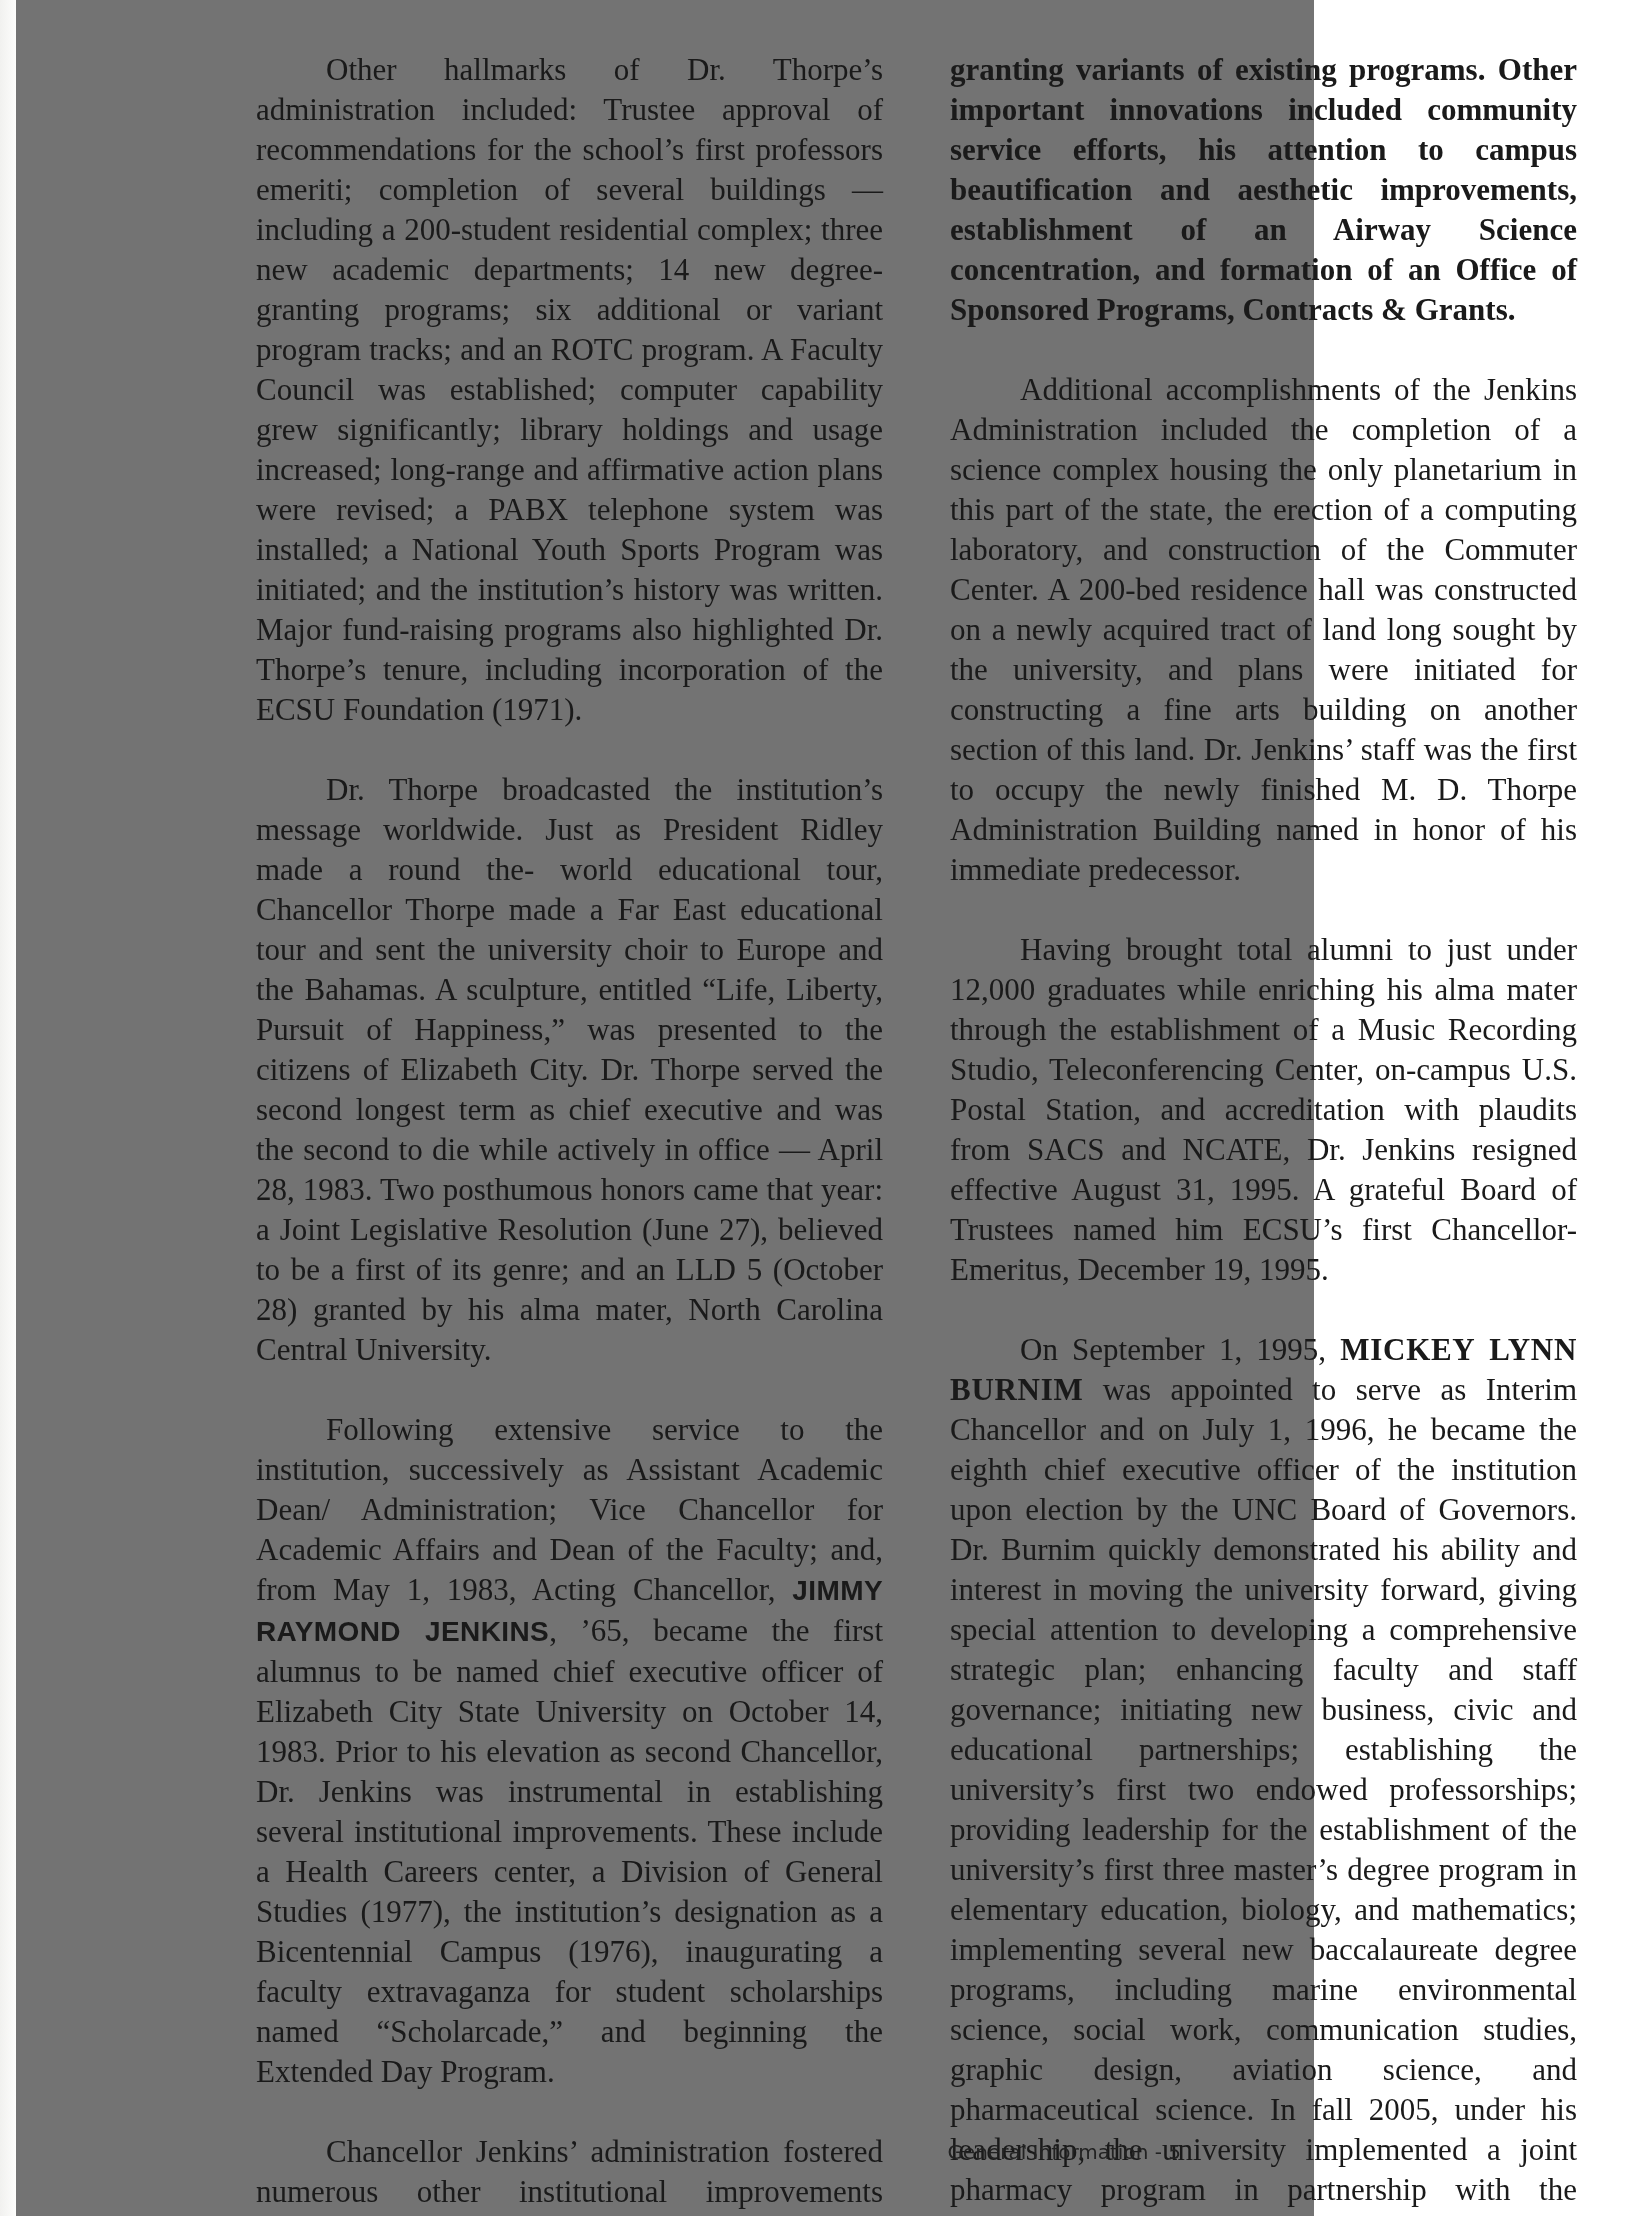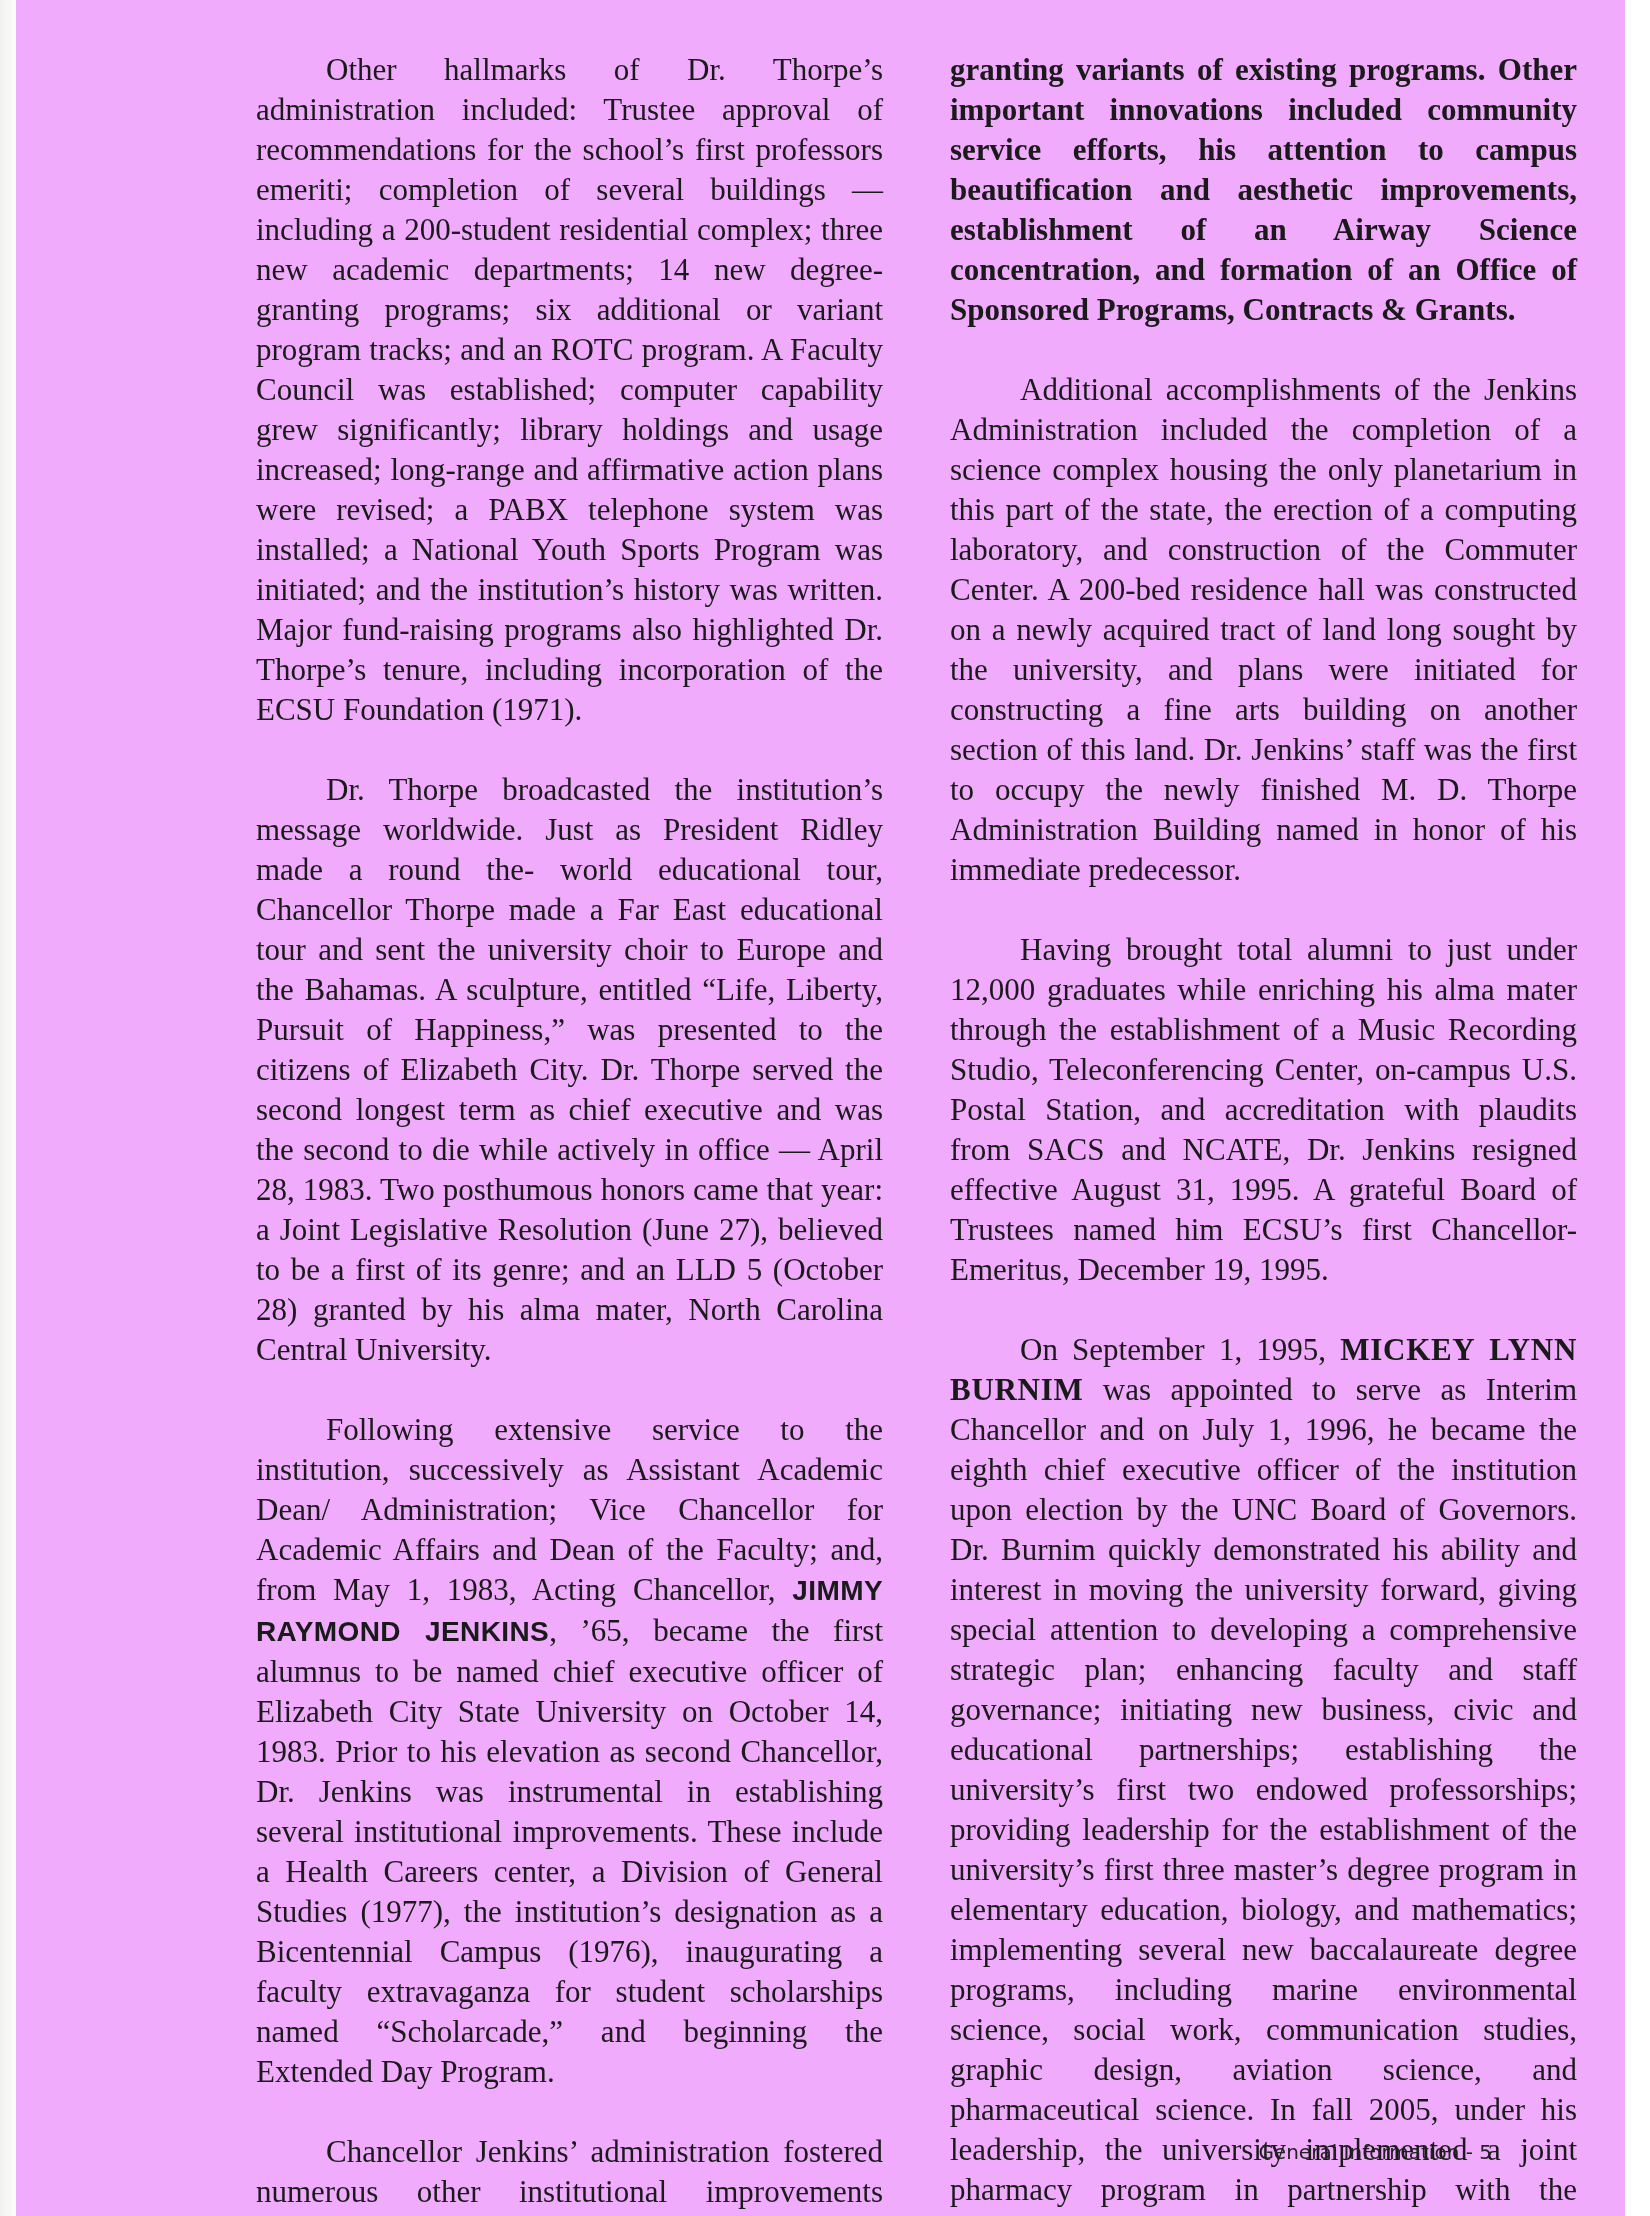--- a/index.html
+++ b/index.html
@@ -11,22 +11,22 @@
     width: 1651px;
     height: 2216px;
     position: relative;
     overflow: hidden;
     font-family: "Liberation Serif", "DejaVu Serif", serif;
     color: #1a1a1a;
   }
   .page {
     position: absolute;
     left: 0; top: 0;
-    width: 1625px; height: 2216px;
-    background: #f0abfc;
+    width: 1314px; height: 2216px;
+    background: #737373;
   }
   .scan-edge {
     position: absolute;
     left: 0; top: 0;
     width: 15.6px; height: 2216px;
     background: linear-gradient(to right, #f1f1ef, #fdfdfc);
   }
   .column {
     position: absolute;
     top: 50px;

